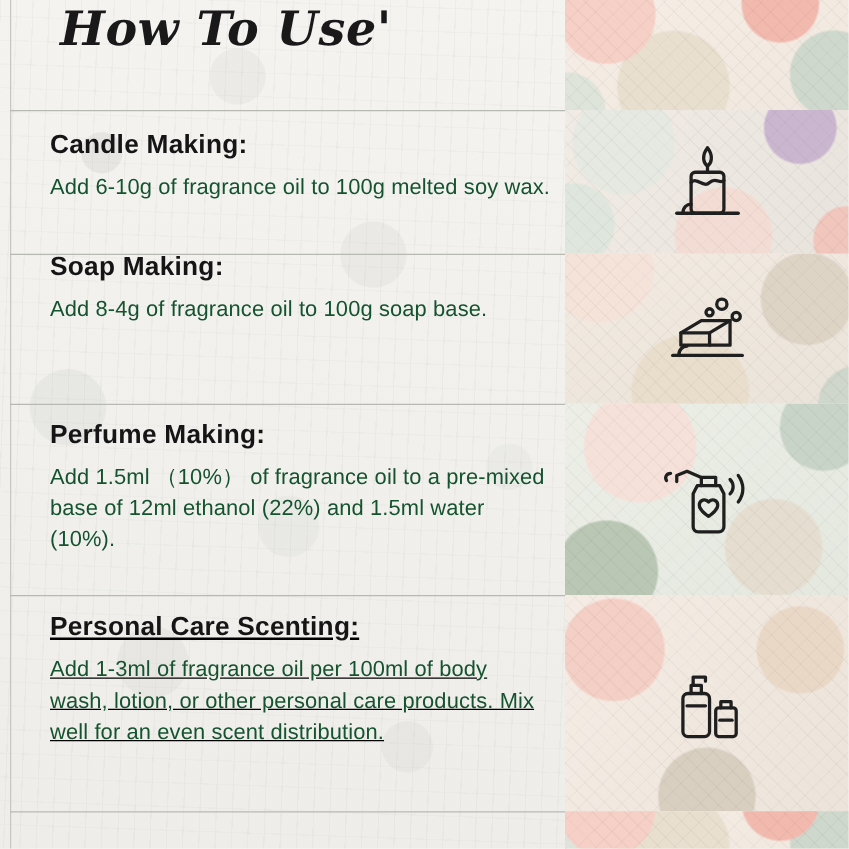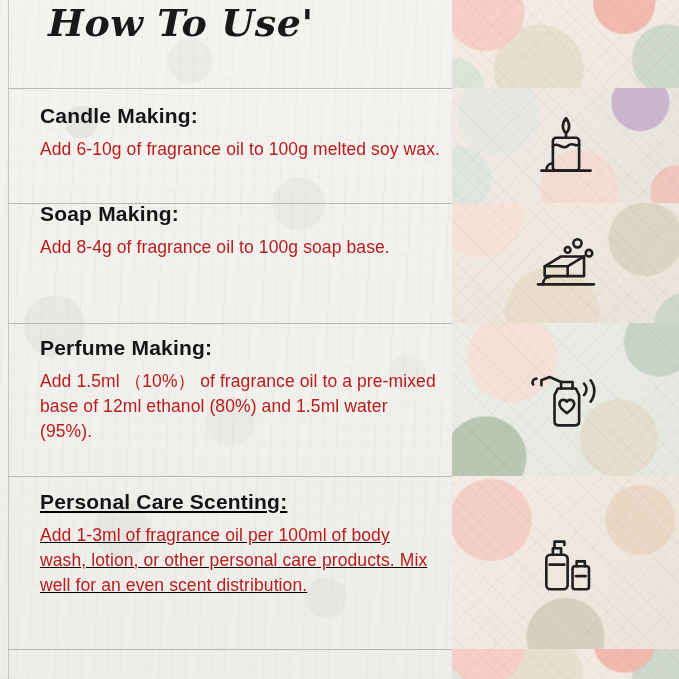--- a/index.html
+++ b/index.html
@@ -160,21 +160,21 @@
     font-weight: bold;
     font-size: 21px;
     color: #151516;
     letter-spacing: 0.2px;
     margin-bottom: 9px;
   }
   .sec-body {
     font-family: "Liberation Sans", sans-serif;
     font-size: 17.5px;
     line-height: 1.42;
-    color: #b91c1c;
+    color: #14532d;
     letter-spacing: 0.1px;
   }
 </style>
 </head>
 <body>
 
 <div class="page">
 
   <div class="paper-texture"></div>
   <div class="paper-lines"></div>
@@ -274,21 +274,21 @@
       <div class="sec-body">Add 6-10g of fragrance oil to 100g melted soy wax.</div>
     </div>
 
     <div class="section" style="top:202px;">
       <div class="sec-title">Soap Making:</div>
       <div class="sec-body">Add 8-4g of fragrance oil to 100g soap base.</div>
     </div>
 
     <div class="section" style="top:336px;">
       <div class="sec-title">Perfume Making:</div>
-      <div class="sec-body">Add 1.5ml （10%） of fragrance oil to a pre-mixed base of 12ml ethanol (80%) and 1.5ml water (95%).</div>
+      <div class="sec-body">Add 1.5ml （10%） of fragrance oil to a pre-mixed base of 12ml ethanol (22%) and 1.5ml water (10%).</div>
     </div>
 
     <div class="section" style="top:490px;text-decoration:underline;">
       <div class="sec-title">Personal Care Scenting:</div>
       <div class="sec-body">Add 1-3ml of fragrance oil per 100ml of body wash, lotion, or other personal care products. Mix well for an even scent distribution.</div>
     </div>
 
   </div>
 </div>
 

